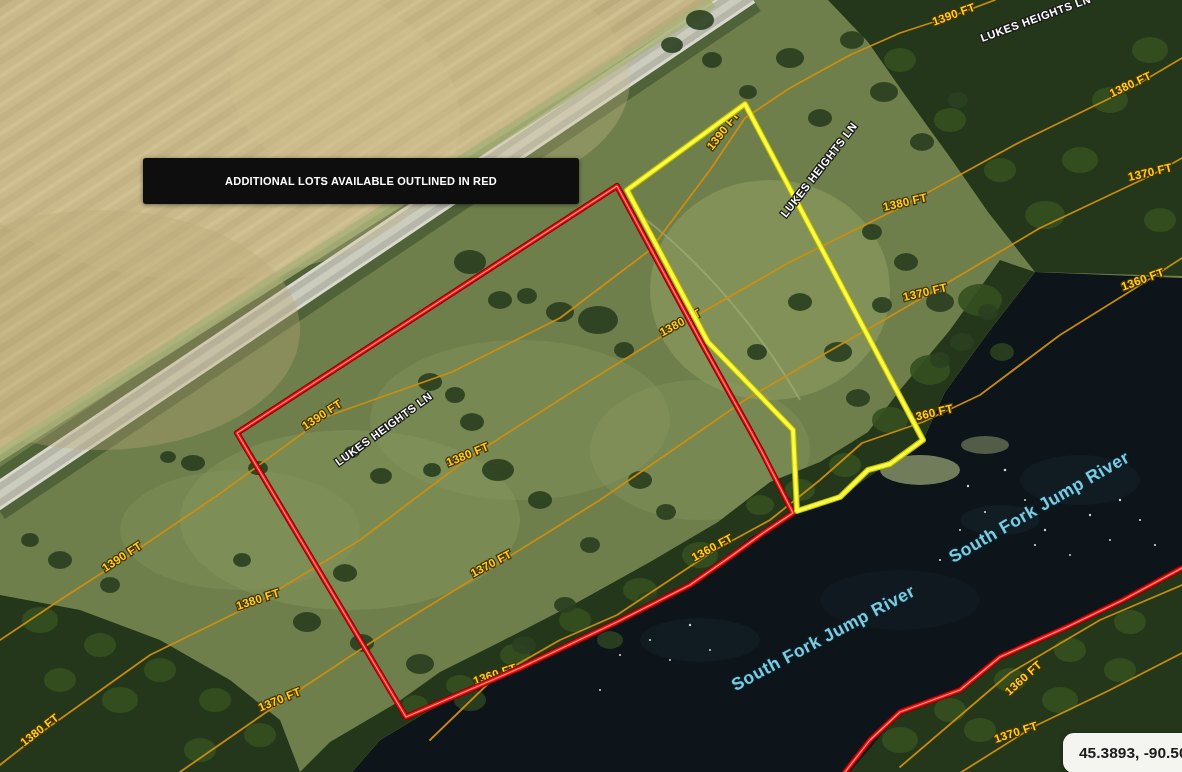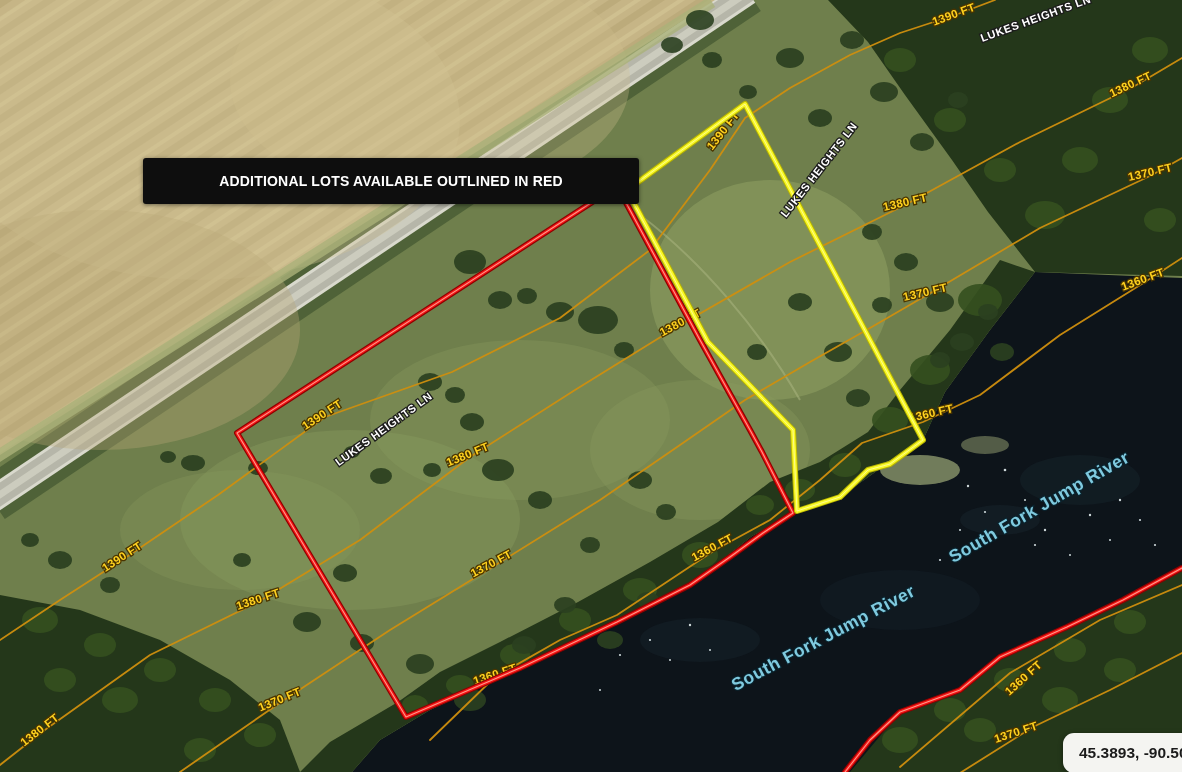--- a/index.html
+++ b/index.html
@@ -2,23 +2,23 @@
 <html><head>
 <meta charset="utf-8">
 <style>
   html,body{margin:0;padding:0;background:#222;}
   .map-wrap{
     position:relative;width:1182px;height:772px;overflow:hidden;
     font-family:"Liberation Sans",sans-serif;background:#6f7f4c;
   }
   .map-wrap svg{position:absolute;left:0;top:0;display:block;}
   .banner{
-    position:absolute;left:143px;top:158px;width:496px;height:46px;
+    position:absolute;left:143px;top:158px;width:436px;height:46px;
     background:#0e0e0e;border-radius:3px;color:#fff;font-weight:bold;
-    font-size:14px;line-height:46px;text-align:center;letter-spacing:.2px;
+    font-size:11px;line-height:46px;text-align:center;letter-spacing:.2px;
     box-shadow:0 1px 4px rgba(0,0,0,.5);
   }
   .coord-badge{
     position:absolute;left:1063px;top:733px;height:40px;padding:0 18px 0 16px;
     background:#f4f4f1;border-radius:11px;color:#1a1a1a;font-weight:bold;
     font-size:15.5px;line-height:40px;white-space:nowrap;
     box-shadow:0 1px 5px rgba(0,0,0,.45);
   }
   
   .cl{font:bold 11.5px "Liberation Sans",sans-serif;fill:#ffd21f;stroke:#4a3500;

